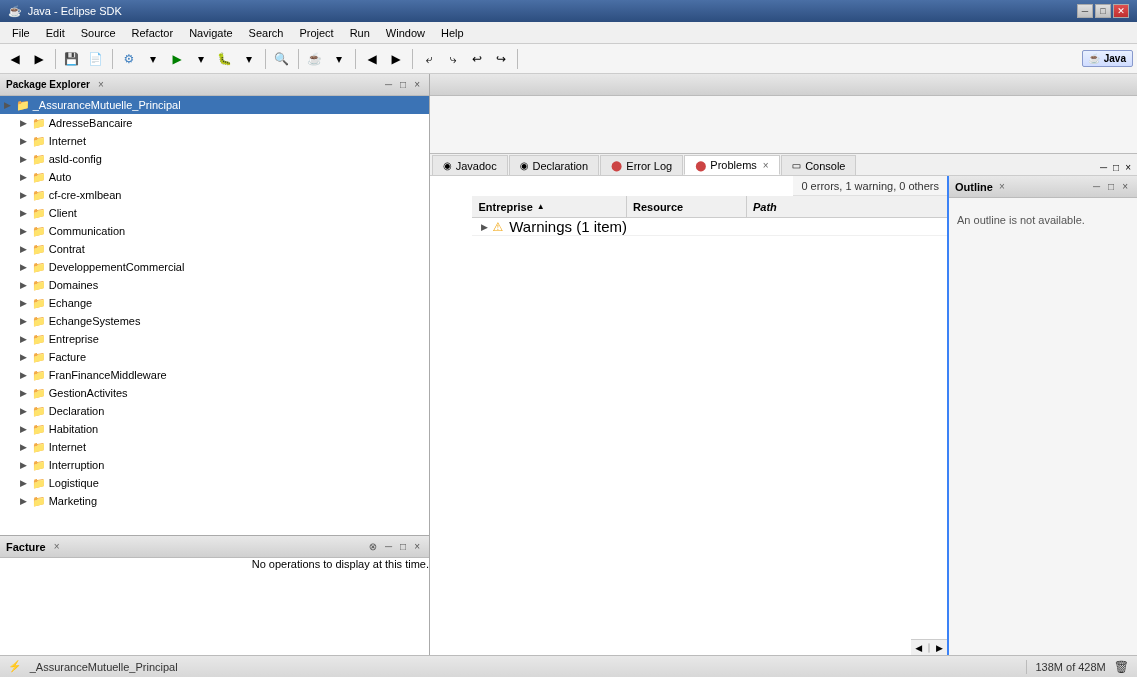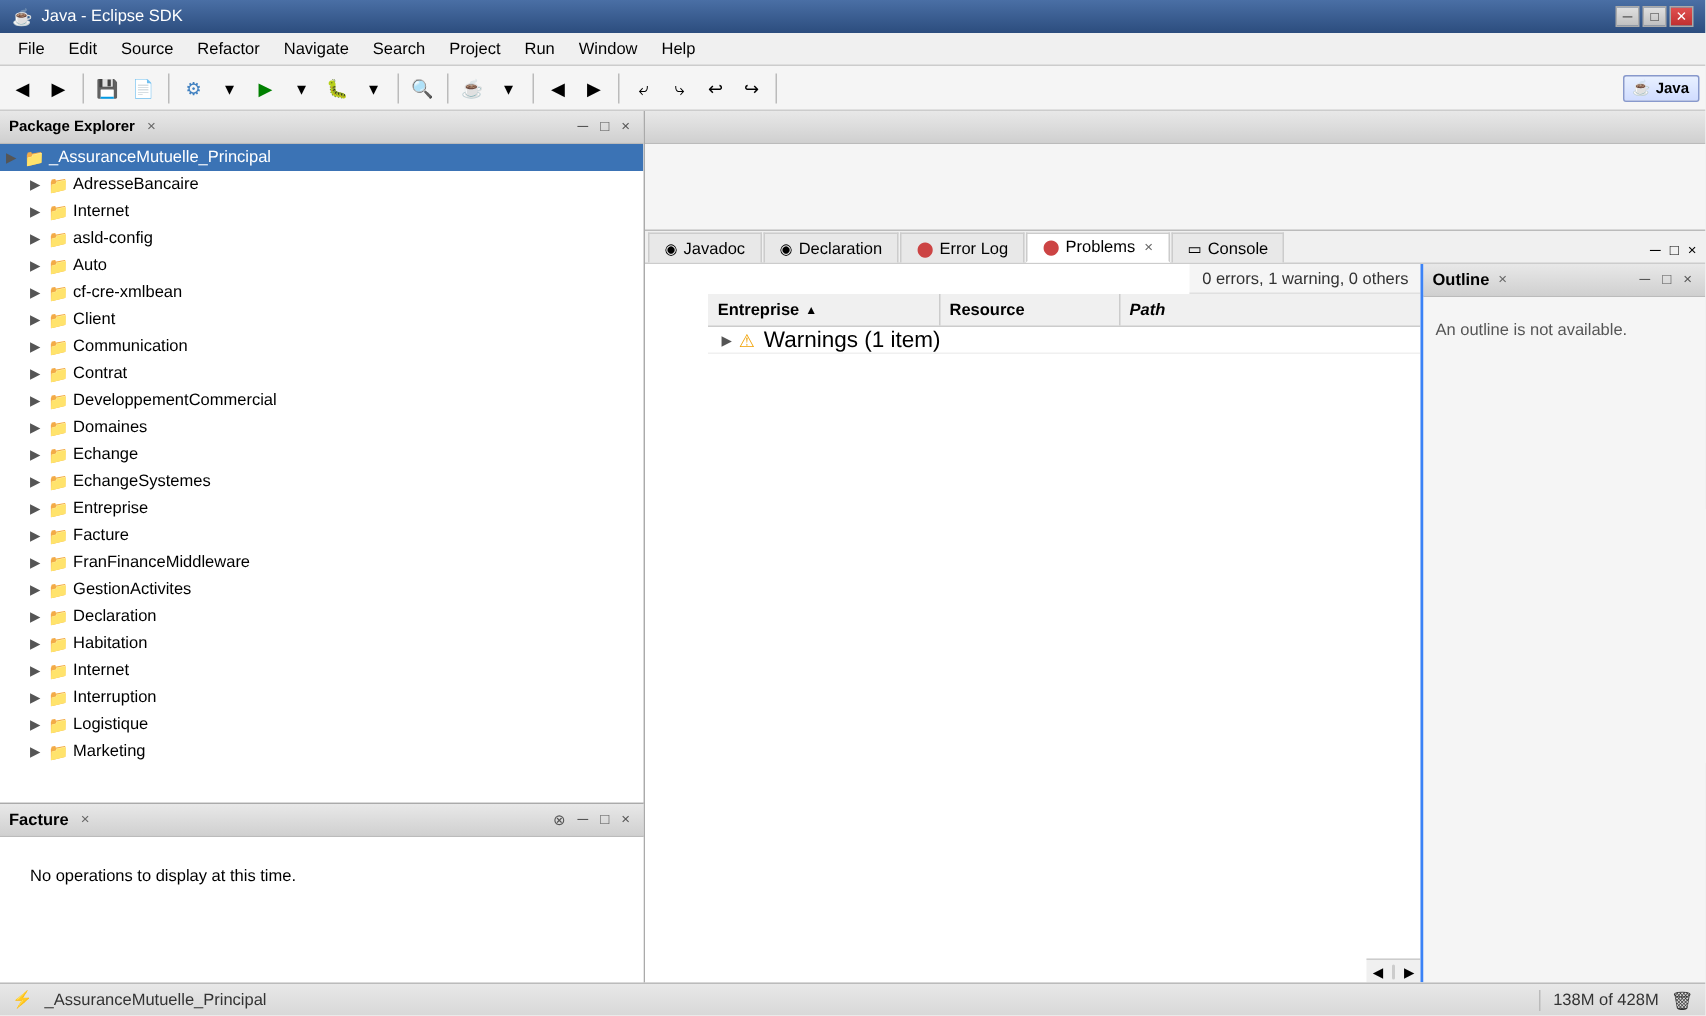--- a/index.html
+++ b/index.html
@@ -268,21 +268,21 @@
         <div class="panel-header">
           <span style="font-size:11px; font-weight:bold;">Facture</span>
           <span style="font-size:10px; color:#666; margin-left:4px; cursor:pointer;">×</span>
           <div class="panel-controls">
             <span class="panel-ctrl-btn">⊗</span>
             <span class="panel-ctrl-btn">─</span>
             <span class="panel-ctrl-btn">□</span>
             <span class="panel-ctrl-btn">×</span>
           </div>
         </div>
-        <div style="padding:20px; background:white; flex:1;">
+        <div style="padding:0; background:white; flex:1;text-align:right;">
           <span>No operations to display at this time.</span>
         </div>
       </div>
     </div>
 
     <div id="right-side" style="flex:1; display:flex; flex-direction:column;">
 
       <div style="flex:0 0 80px; background:#f5f5f5; border-bottom:1px solid #bbb;">
         <div style="background:linear-gradient(to bottom, #e8e8e8, #d0d0d0); border-bottom:1px solid #bbb; height:22px; display:flex; align-items:center; padding:0 6px;"></div>
       </div>

